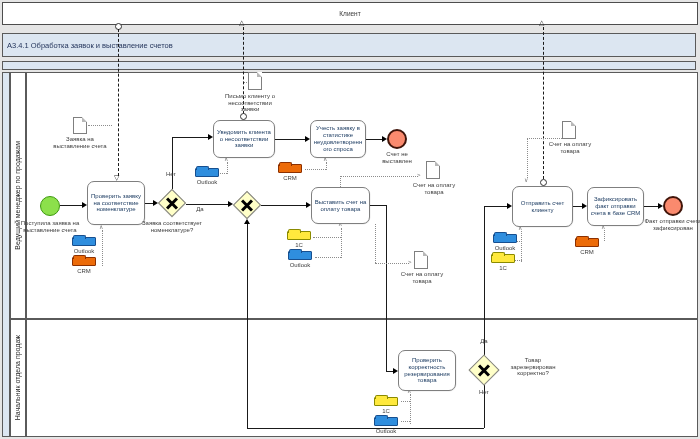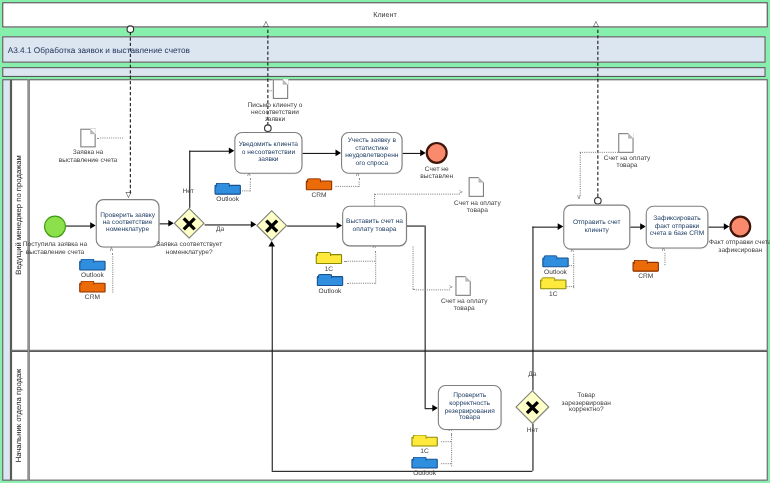--- a/index.html
+++ b/index.html
@@ -1,16 +1,16 @@
 <!DOCTYPE html>
 <html><head>
 <meta charset="utf-8">
 <style>
   html,body{margin:0;padding:0;background:#fff;}
-  #canvas{position:relative;width:700px;height:439px;background:#86efac;overflow:hidden;
+  #canvas{position:relative;width:700px;height:439px;background:#e5e5e5;overflow:hidden;
           font-family:"Liberation Sans",sans-serif;-webkit-font-smoothing:antialiased;}
   .abs{position:absolute;}
   
   .pool{border:1px solid #4d4d4d;background:#fff;display:flex;align-items:center;justify-content:center;
         font-size:6.5px;color:#3c3c3c;}
   .bar{background:#dce6f1;border:1px solid #5a5a5a;box-sizing:border-box;}
   .titlebar{display:flex;align-items:center;padding-left:4px;font-size:7.5px;color:#1f3057;}
   .lanebody{background:#fff;border:1px solid #5a5a5a;box-sizing:border-box;}
   .lanelabel{background:#fff;border:1px solid #5a5a5a;box-sizing:border-box;display:flex;
              align-items:center;justify-content:center;}

